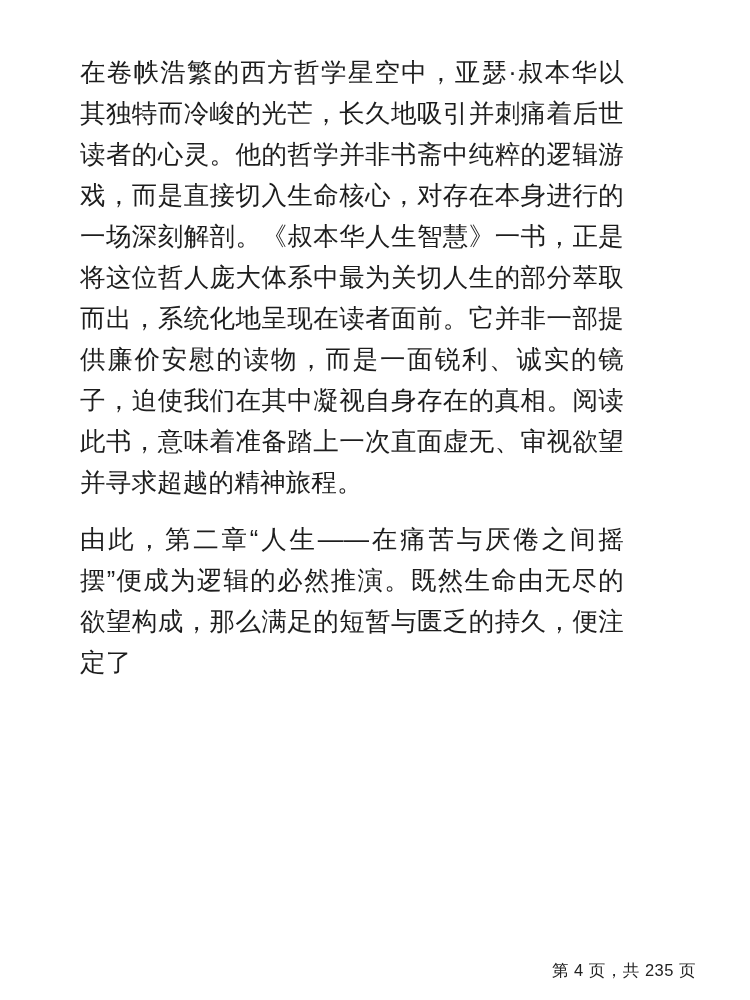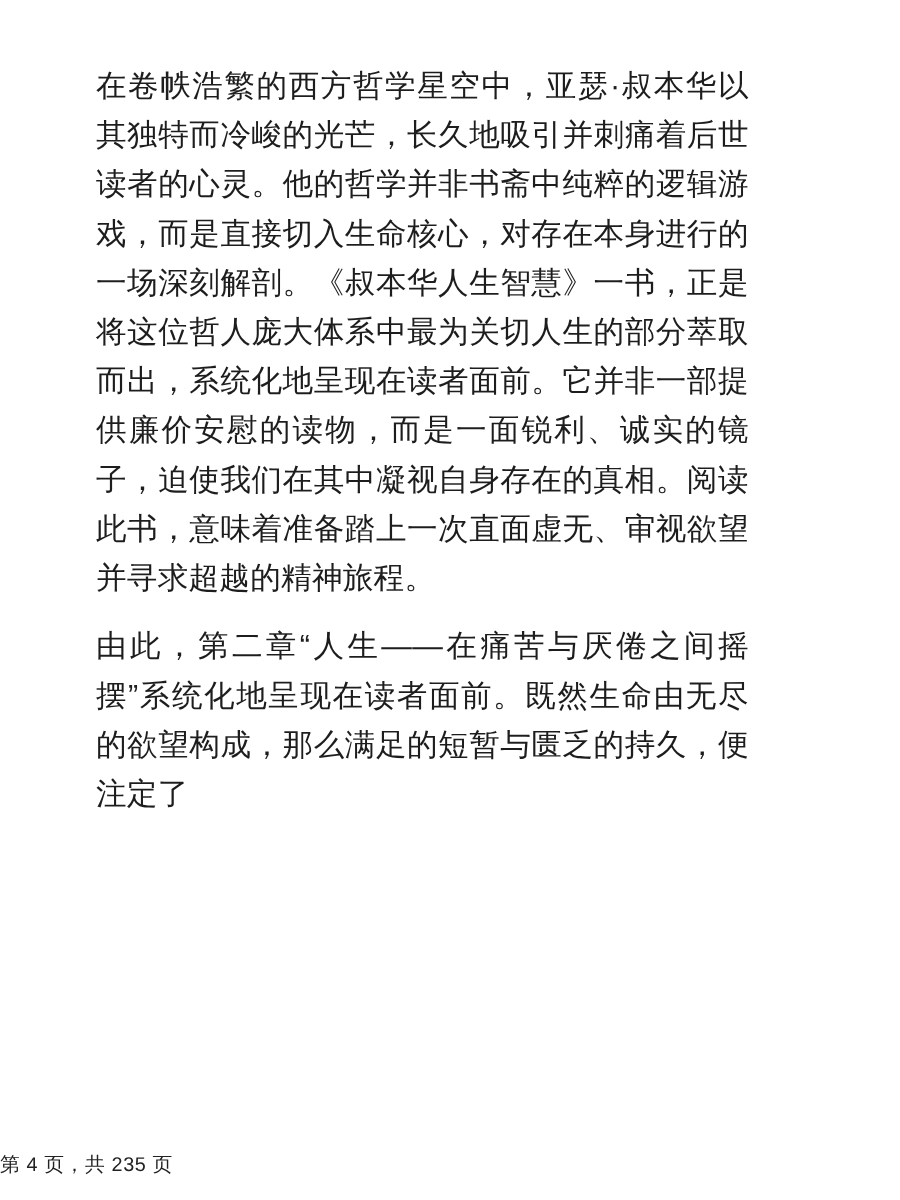--- a/index.html
+++ b/index.html
@@ -35,32 +35,32 @@
     text-indent: 0;
   }
   .para.first {
     margin-bottom: 16px;
   }
   .footer {
     position: absolute;
     left: 0;
     right: 0;
     bottom: 18px;
-    text-align: left;
+    text-align: right;
     font-size: 16.5px;
     color: #222222;
     letter-spacing: 0.5px;
     font-family: "Liberation Sans", "DejaVu Sans", sans-serif;
   }
 </style>
 </head>
 <body>
 
 <div class="page">
 
   <div class="body-text">
     <p class="para first">在卷帙浩繁的西方哲学星空中，亚瑟·叔本华以其独特而冷峻的光芒，长久地吸引并刺痛着后世读者的心灵。他的哲学并非书斋中纯粹的逻辑游戏，而是直接切入生命核心，对存在本身进行的一场深刻解剖。《叔本华人生智慧》一书，正是将这位哲人庞大体系中最为关切人生的部分萃取而出，系统化地呈现在读者面前。它并非一部提供廉价安慰的读物，而是一面锐利、诚实的镜子，迫使我们在其中凝视自身存在的真相。阅读此书，意味着准备踏上一次直面虚无、审视欲望并寻求超越的精神旅程。</p>
-    <p class="para">由此，第二章“人生——在痛苦与厌倦之间摇摆”系统化地呈现在读者面前。既然生命由无尽的欲望构成，那么满足的短暂与匮乏的持久，便注定了</p>
+    <p class="para">由此，第二章“人生——在痛苦与厌倦之间摇摆”便成为逻辑的必然推演。既然生命由无尽的欲望构成，那么满足的短暂与匮乏的持久，便注定了</p>
   </div>
 
   <div class="footer">第 4 页，共 235 页</div>
 
 </div>
 
 </body></html>

